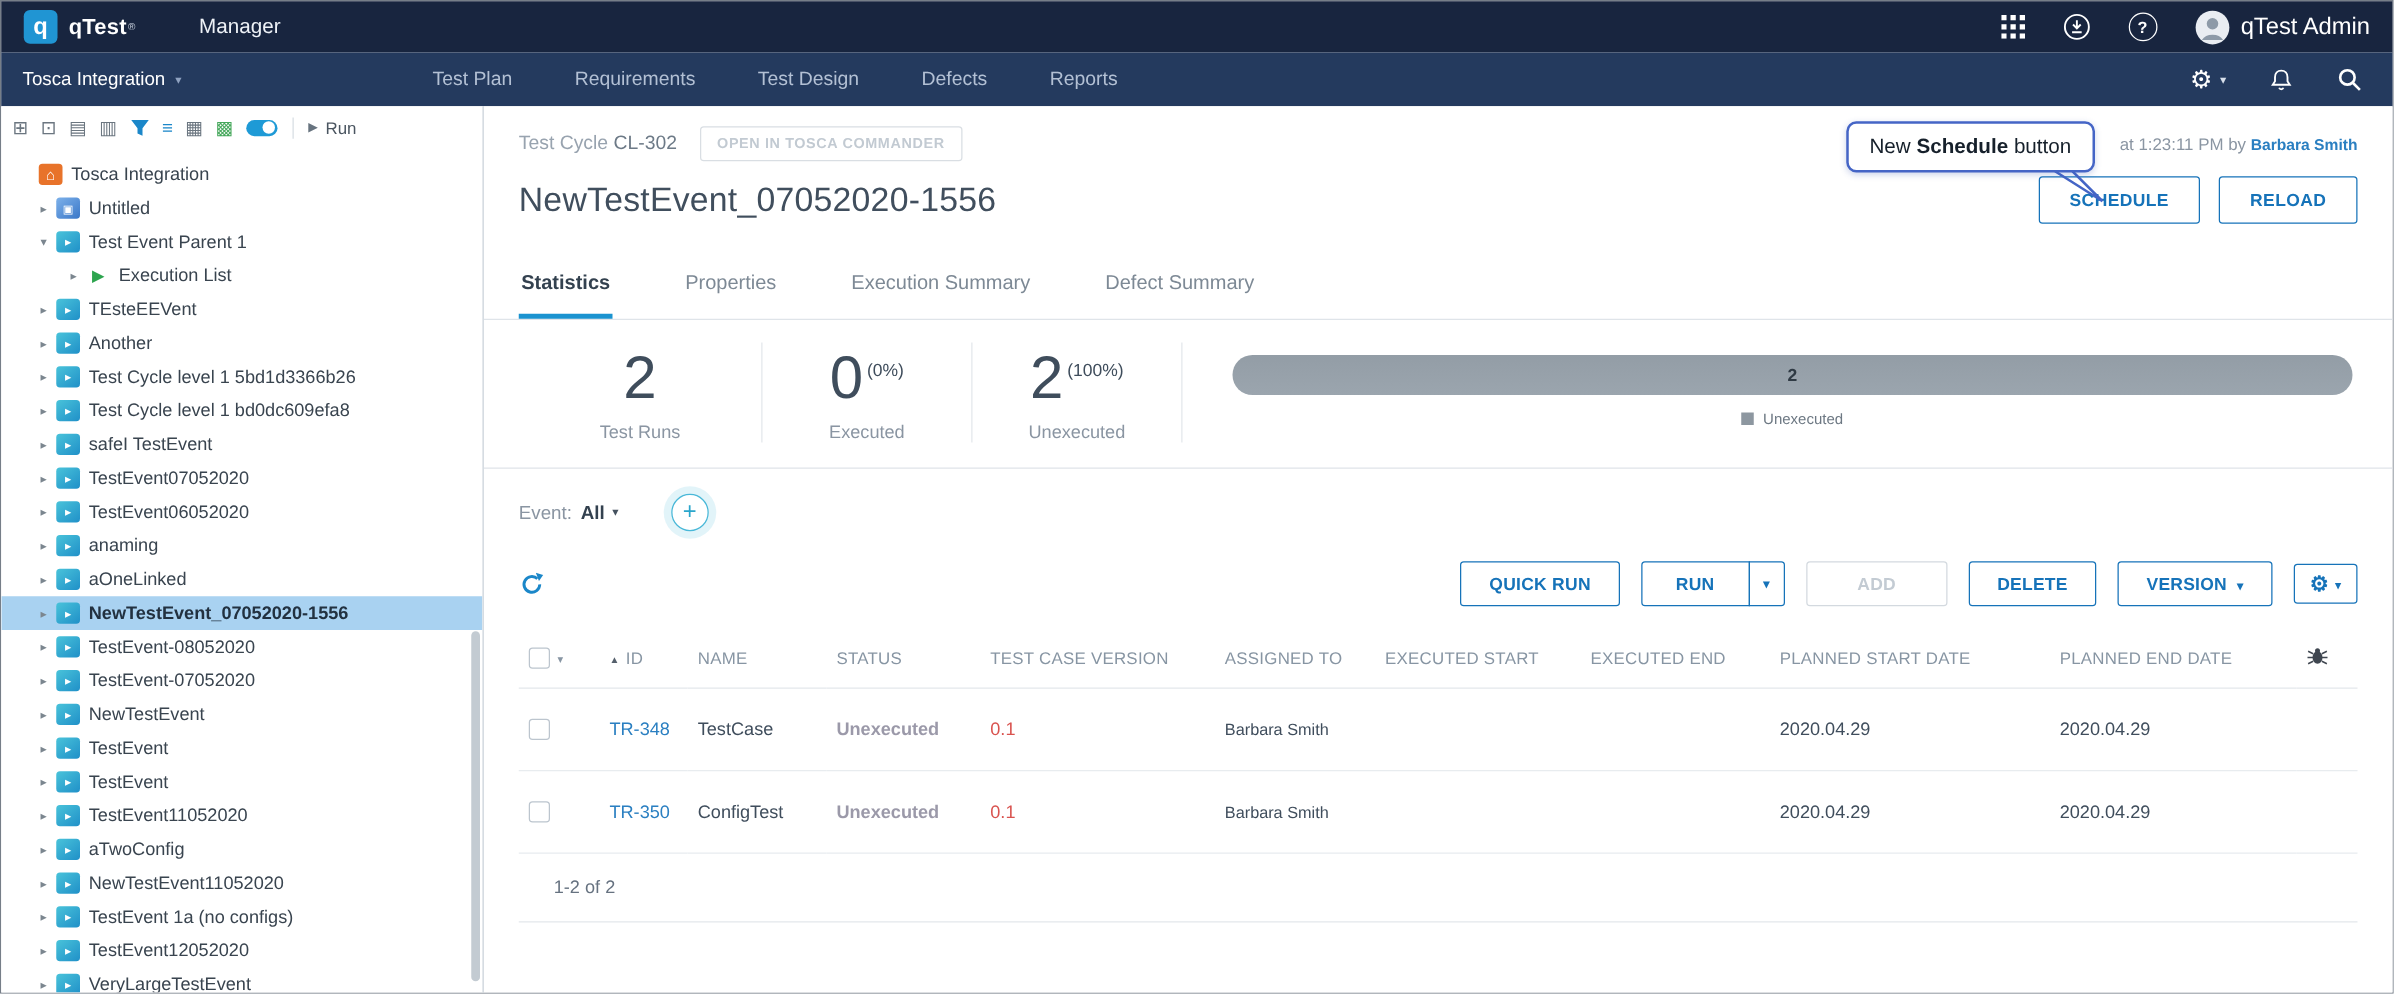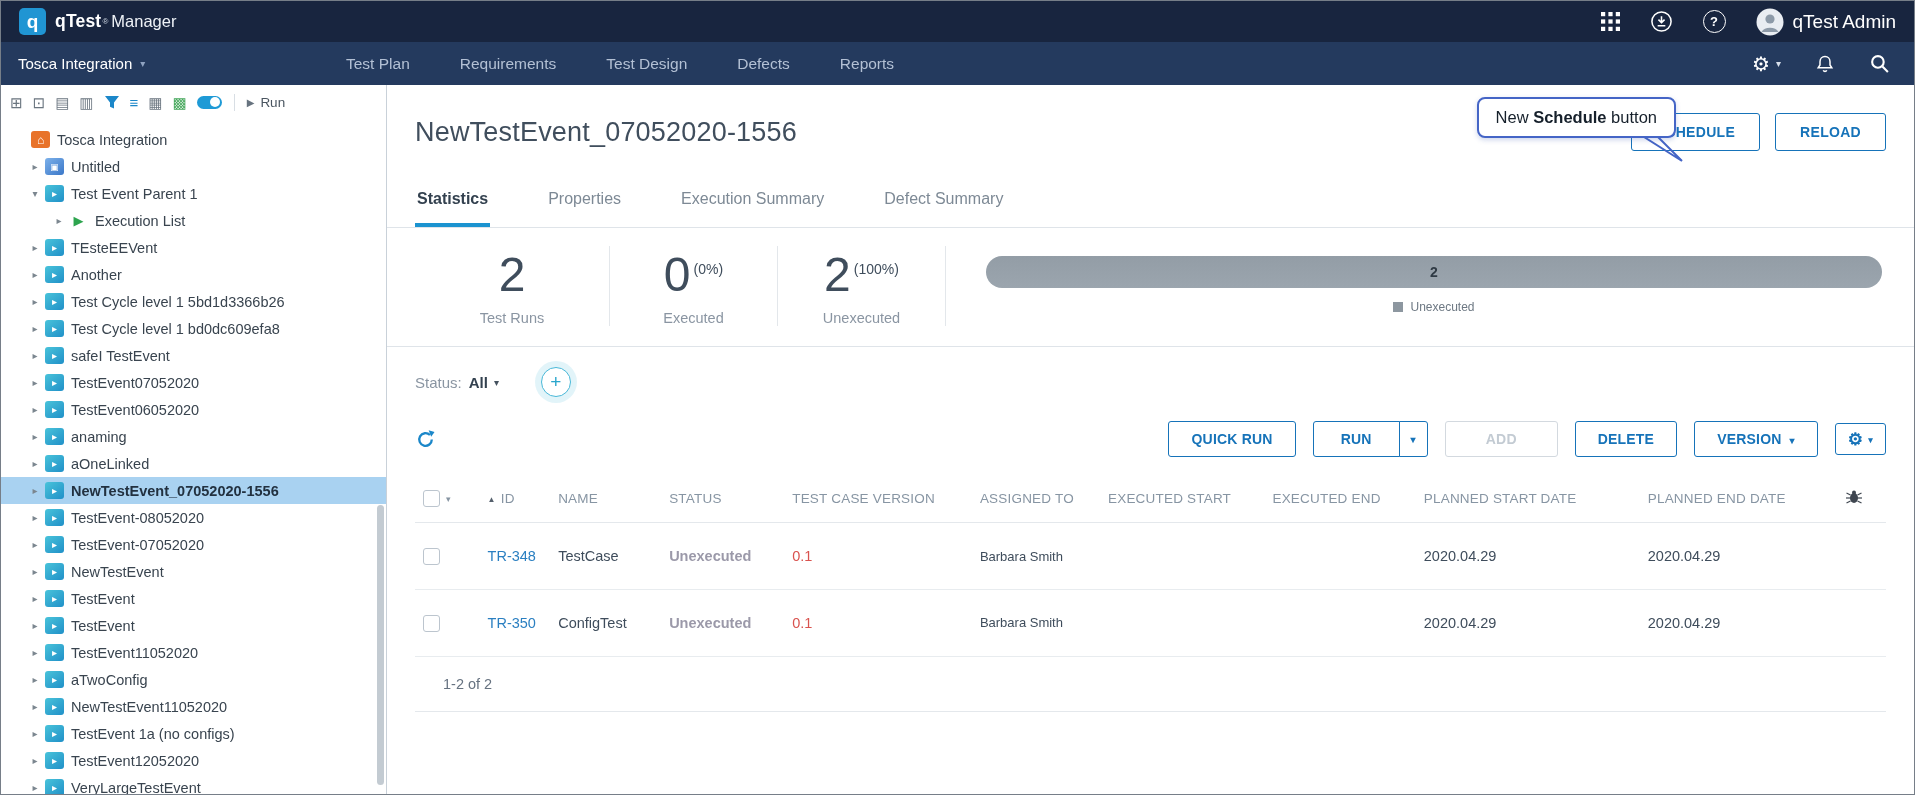--- a/index.html
+++ b/index.html
@@ -6,21 +6,21 @@
   html,body { width:1915px; height:795px; }
   body { font-family:"Liberation Sans", sans-serif; background:#fff; overflow:hidden; color:#3f4d5c; }
   .app { width:1915px; height:795px; border:1px solid #767e88; display:flex; flex-direction:column; background:#fff; }
 
   
   .topbar { flex:0 0 41px; background:#18253f; display:flex; align-items:center; padding:0 18px; color:#fff; }
   .brand { display:flex; align-items:center; }
   .qlogo { width:27px; height:27px; background:#2095d3; border-radius:5px; color:#fff; font-weight:bold; font-size:19px; display:flex; align-items:center; justify-content:center; }
   .brand-name { margin-left:9px; font-size:17.5px; font-weight:bold; letter-spacing:.2px; }
   .reg { font-size:8px; vertical-align:top; margin:0 3px 0 1px; color:#cdd6e2; }
-  .product { font-size:16.5px; font-weight:400; color:#eef2f7; }
+  .product { font-size:16.5px; font-weight:400; color:#eef2f7;margin-left:48px; }
   .top-right { margin-left:auto; display:flex; align-items:center; gap:30px; }
   .tcircle { width:23px; height:23px; border:1.5px solid #fff; border-radius:50%; display:flex; align-items:center; justify-content:center; font-size:13px; font-weight:bold; color:#fff; }
   .user { display:flex; align-items:center; gap:9px; }
   .uname { font-size:19px; color:#fff; }
 
   
   .mainnav { flex:0 0 43px; background:#243a5e; display:flex; align-items:stretch; color:#b3c0d4; }
   .project { width:320px; padding-left:17px; font-size:15px; color:#fff; display:flex; align-items:center; gap:8px; }
   .project .caret { color:#8fa2c0; font-size:10px; }
   .nav-items { display:flex; height:100%; }
@@ -357,20 +357,31 @@
             <span class="tcaret">▸</span>
             <span class="nicon i-event">▸</span>
             <span class="tlabel">VeryLargeTestEvent</span>
           </div>
         </div>
       <div class="sb-thumb"></div>
     </aside>
 
     <main>
       <div class="page-header">
+        <div class="ph-row1">
+          <span class="bc">
+            <span class="bc-label">Test Cycle</span>
+            <span class="bc-id">CL-302</span>
+          </span>
+          <button class="tosca-btn">OPEN IN TOSCA COMMANDER</button>
+          <span class="updated">
+            <span>at 1:23:11 PM by</span>
+            <a>Barbara Smith</a>
+          </span>
+        </div>
         <div class="ph-row2">
           <h1 class="page-title">NewTestEvent_07052020-1556</h1>
           <div class="hd-buttons">
             <button class="btn">SCHEDULE</button>
             <button class="btn">RELOAD</button>
           </div>
         </div>
         <div class="callout">
           <span>New </span><b>Schedule</b><span> button</span>
         </div>
@@ -403,21 +414,21 @@
           <div class="bar">
             <span class="bar-label">2</span>
           </div>
           <div class="legend">
             <span class="sw"></span><span>Unexecuted</span>
           </div>
         </div>
       </section>
 
       <div class="filter-row">
-        <span class="f-label">Status:</span>
+        <span class="f-label">Event:</span>
         <span class="f-val">All</span>
         <span class="f-caret">▾</span>
         <span class="add-filter">+</span>
       </div>
 
       <div class="actions">
         <span class="refresh-btn">
           <svg viewBox="0 0 20 20" width="21" height="21">
               <path d="M16 10 a6 6 0 1 1 -1.76 -4.24" fill="none" stroke="#1b87c9" stroke-width="2.2"></path>
               <polygon points="13,1.2 18.6,2.8 15.4,7.4" fill="#1b87c9"></polygon>

